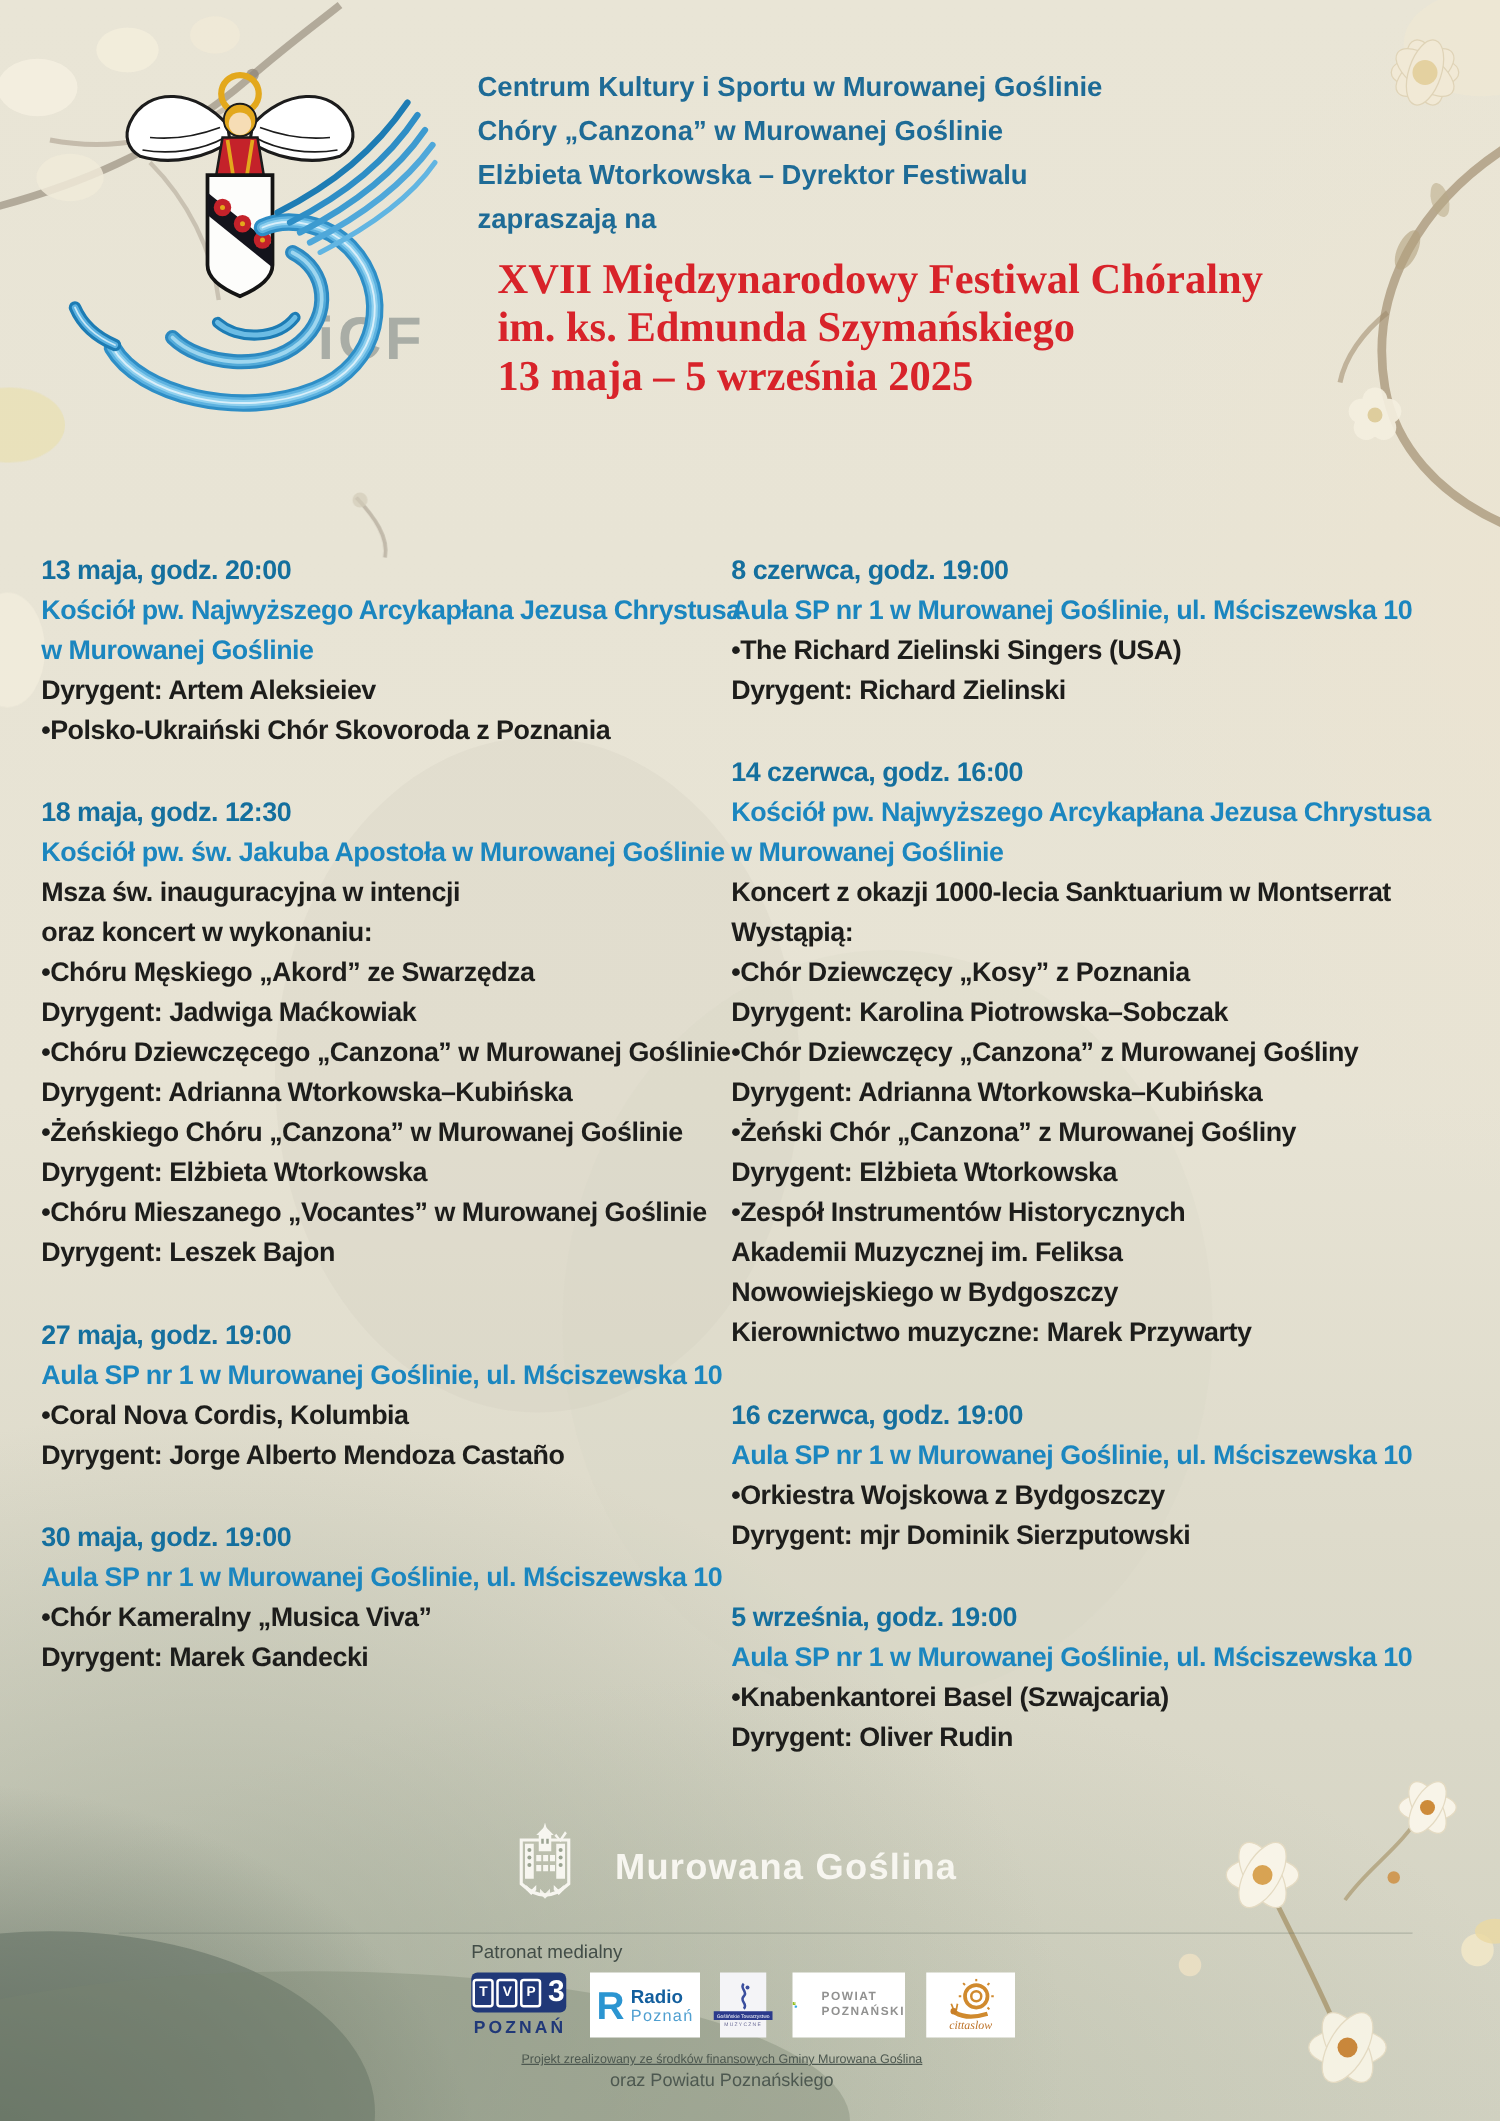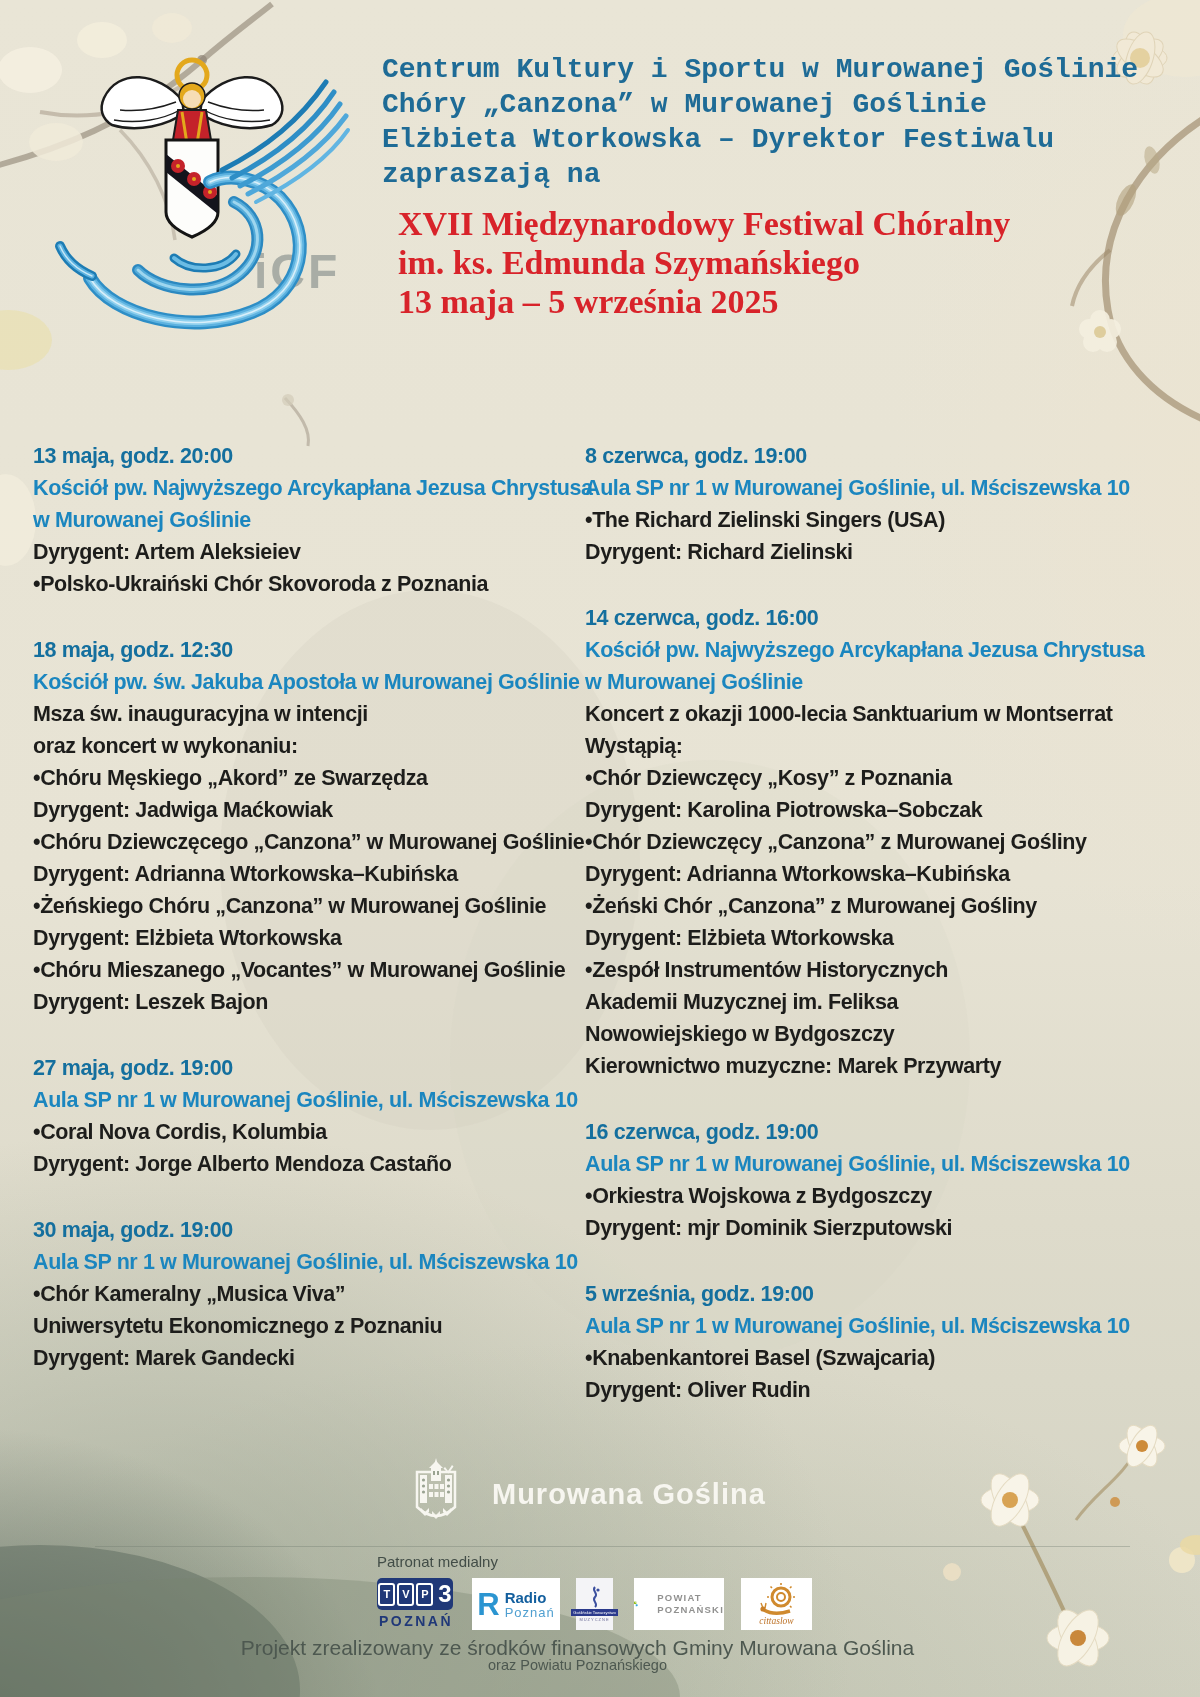--- a/index.html
+++ b/index.html
@@ -14,21 +14,21 @@
       linear-gradient(180deg,#e9e5d6 0%,#e7e3d4 52%,#dedbcb 72%,#d2d2c2 100%);
   }
   .decor{position:absolute;inset:0;z-index:0;pointer-events:none;}
   
   .icf-wrap{position:absolute;left:42px;top:20px;width:310px;height:320px;z-index:2;}
   .icf-text{position:absolute;left:212px;top:224px;z-index:1;
     font-size:48px;font-weight:bold;letter-spacing:3px;color:rgba(158,163,158,.85);}
   .icf-svg{position:absolute;left:0;top:0;z-index:2;}
   
   .intro{position:absolute;left:382px;top:52px;z-index:3;
-    font-family:Liberation Mono, monospace;font-weight:bold;font-size:28px;line-height:35px;color:#1e6b96;}
+    font-family:Liberation Sans, sans-serif;font-weight:bold;font-size:22px;line-height:35px;color:#1e6b96;}
   .title{position:absolute;left:398px;top:204px;z-index:3;
     font-family:"Liberation Serif",serif;font-weight:bold;font-size:34px;line-height:39px;color:#d8232a;}
   
   .col{position:absolute;top:440px;width:560px;z-index:3;
     font-weight:bold;font-size:21.5px;line-height:32px;letter-spacing:-0.4px;}
   .col.left{left:33px;}
   .col.right{left:585px;}
   .event{margin-bottom:34px;}
   .event .date{color:#146f9e;}
   .event .venue{color:#1b86bf;}
@@ -58,21 +58,21 @@
   .gtm-band{background:#2b3a8c;color:#fff;font-size:4px;line-height:5px;padding:1px 2px;white-space:nowrap;}
   .gtm-sub{font-size:4px;letter-spacing:1px;color:#6a6a96;white-space:nowrap;}
   .powiat{left:634px;}
   .powiat .box-white{width:90px;gap:19px;}
   .powiat-text{color:#919190;font-size:9.5px;font-weight:bold;letter-spacing:1.2px;line-height:12px;}
   .citta{left:741px;}
   .citta .box-white{width:71px;flex-direction:column;gap:0;}
   .citta-text{font-family:"Liberation Serif",serif;font-style:italic;font-size:9.5px;color:#bd7227;line-height:9px;}
   
   .footer{position:absolute;left:0;top:1639px;width:1155px;z-index:3;text-align:center;color:#4d5850;}
-  .footer .f1{font-size:21px;line-height:18px;}
+  .footer .f1{font-size:10px;line-height:18px;text-decoration:underline;}
   .footer .f2{font-size:14.5px;line-height:17px;}
   .footer .f3{font-size:11px;line-height:18px;letter-spacing:.5px;margin-top:27px;}
 </style>
 </head>
 <body>
 
 <div class="poster">
 
   <svg class="decor" width="1200" height="1697" viewBox="0 0 1200 1697">
 
@@ -244,21 +244,20 @@
       <div class="event">
         <div class="date">27 maja, godz. 19:00</div>
         <div class="venue">Aula SP nr 1 w Murowanej Goślinie, ul. Mściszewska 10</div>
         <div class="line">•Coral Nova Cordis, Kolumbia</div>
         <div class="line">Dyrygent: Jorge Alberto Mendoza Castaño</div>
       </div>
       <div class="event">
         <div class="date">30 maja, godz. 19:00</div>
         <div class="venue">Aula SP nr 1 w Murowanej Goślinie, ul. Mściszewska 10</div>
         <div class="line">•Chór Kameralny „Musica Viva”</div>
-        <div class="line">Uniwersytetu Ekonomicznego z Poznaniu</div>
         <div class="line">Dyrygent: Marek Gandecki</div>
       </div>
     </div>
   <div class="col right">
       <div class="event">
         <div class="date">8 czerwca, godz. 19:00</div>
         <div class="venue">Aula SP nr 1 w Murowanej Goślinie, ul. Mściszewska 10</div>
         <div class="line">•The Richard Zielinski Singers (USA)</div>
         <div class="line">Dyrygent: Richard Zielinski</div>
       </div>

